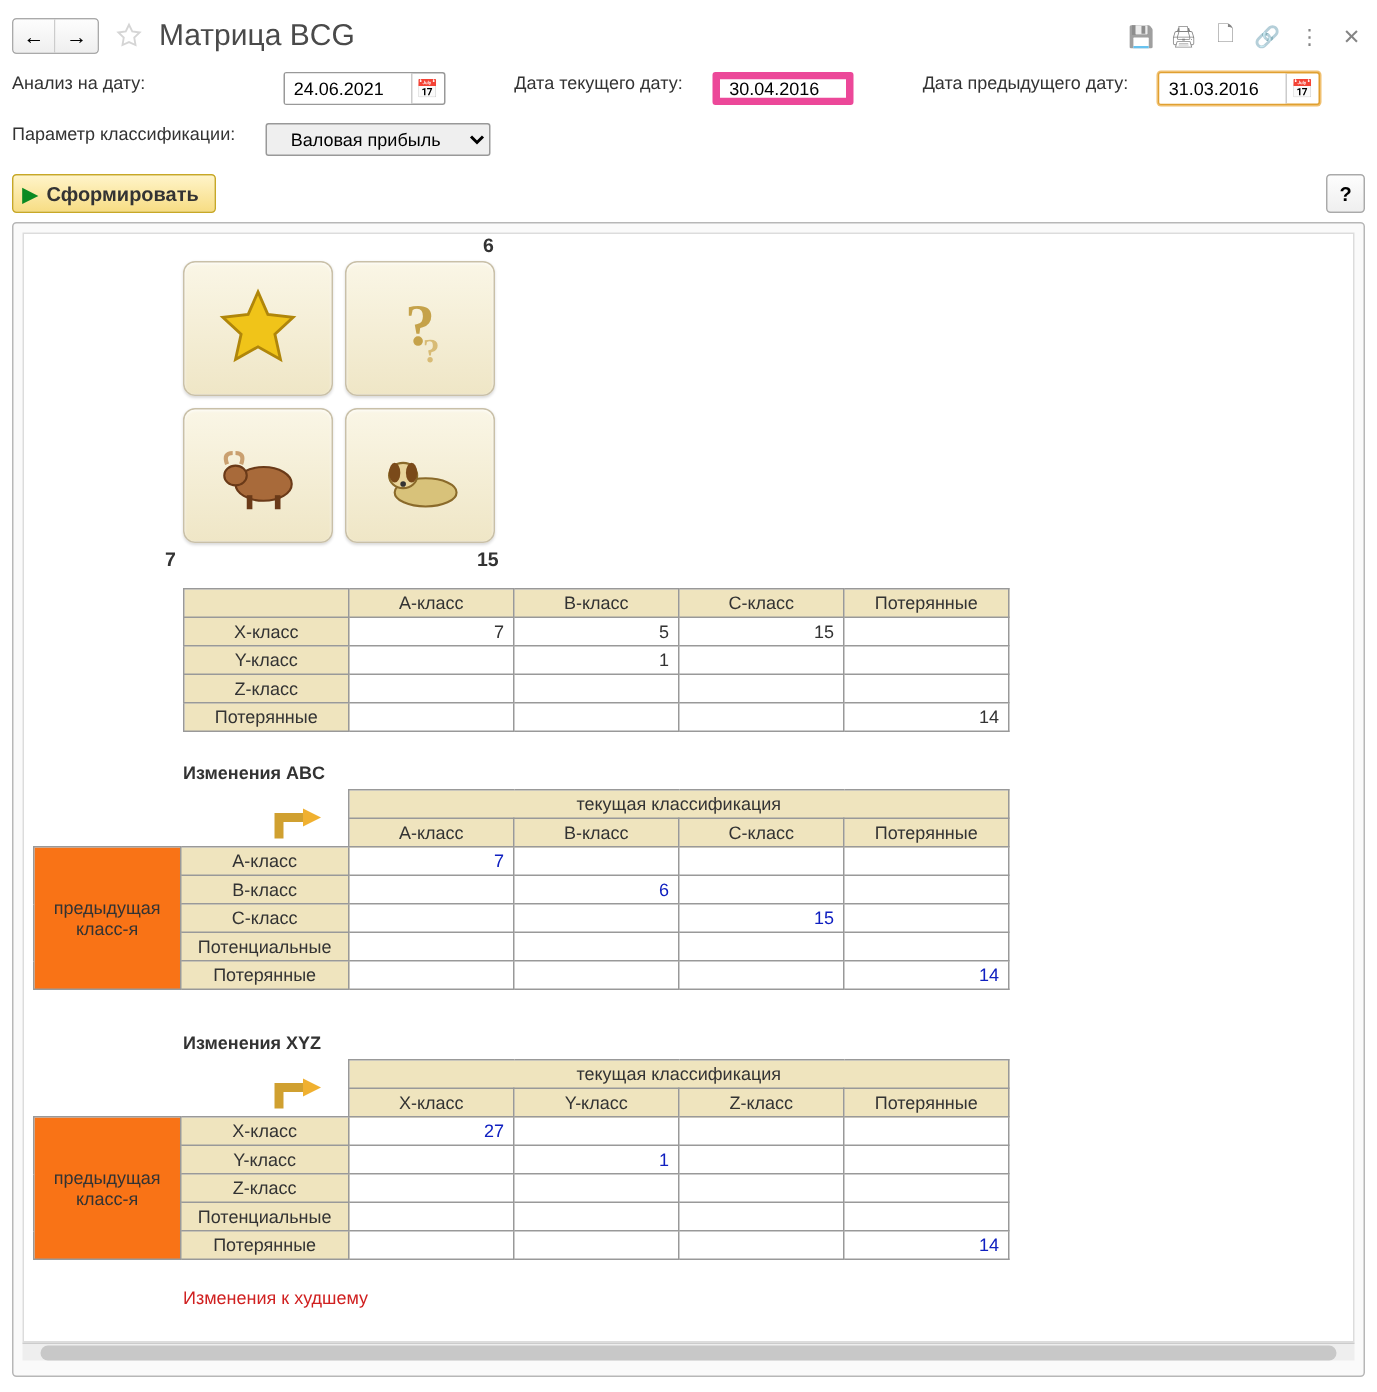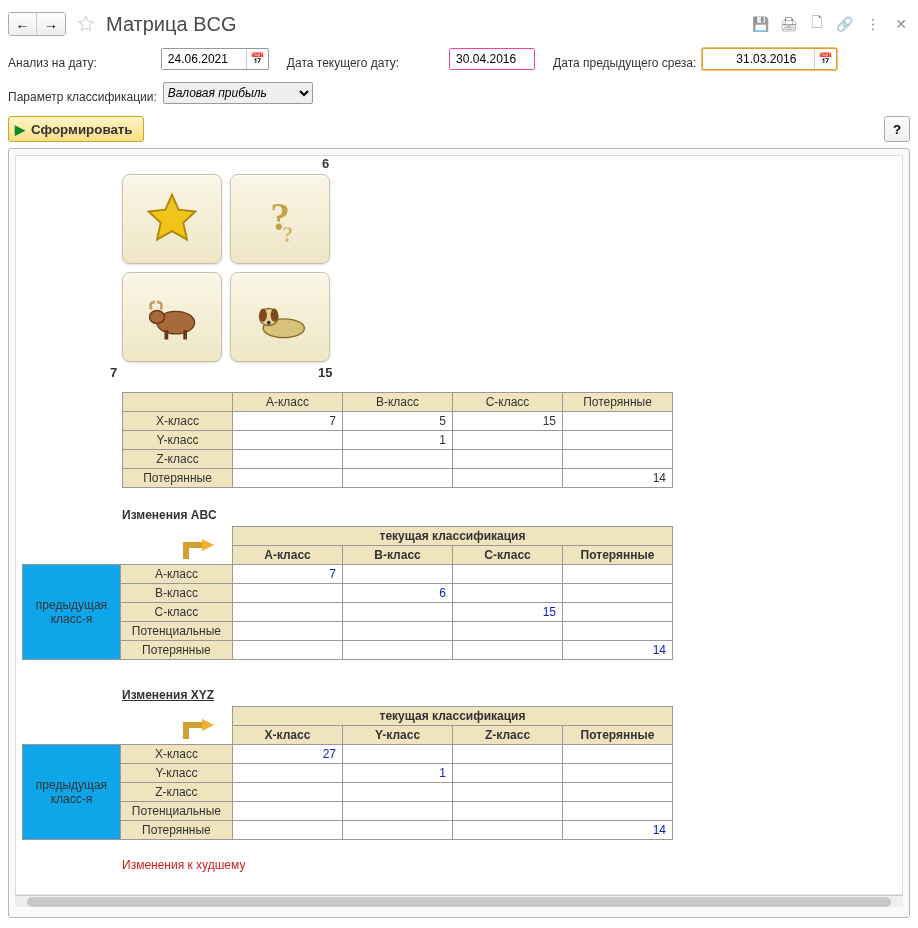--- a/index.html
+++ b/index.html
@@ -5,28 +5,28 @@
 * { box-sizing: border-box; }
 body { margin:0; padding:8px; font-family: Arial, sans-serif; font-size:12px; color:#333; background:#fff; width:918px;}
 .topbar { display:flex; align-items:center; gap:6px; padding:4px 0 8px 0; border-bottom:0; }
 .navbtns { display:flex; border:1px solid #aaa; border-radius:3px; overflow:hidden;}
 .navbtns button { width:28px; height:22px; background:linear-gradient(#fdfdfd,#efefef); border:none; border-right:1px solid #ccc; cursor:pointer; font-size:14px;}
 .navbtns button:last-child { border-right:none;}
 .staricon { width:20px; height:20px; opacity:.35; margin-left:4px;}
 .title { font-size:20px; color:#4a4a4a; margin-left:4px;text-align:center;}
 .tbright { margin-left:auto; display:flex; gap:10px; align-items:center;}
 .tbright .ic { width:18px; height:18px; opacity:.6; cursor:pointer; display:flex; align-items:center; justify-content:center; font-size:14px; }
-.filters { display:flex; align-items:flex-end; gap:6px; flex-wrap:wrap; padding:4px 0 8px 0;}
+.filters { display:flex; align-items:flex-start; gap:20px; flex-wrap:wrap; padding:4px 0 8px 0;}
 .filters label { color:#333; }
 .datebox { display:inline-flex; align-items:stretch; border:1px solid #999; border-radius:2px; height:22px; background:#fff;}
-.datebox.hl { border:1px solid #e0a030; box-shadow:0 0 0 1px #f0c070;padding-left:27px;}
+.datebox.hl { border:1px solid #e0a030; box-shadow:0 0 0 1px #f0c070;}
 .datebox input { border:none; padding:2px 6px; font-size:12px; width:84px; outline:none;}
 .datebox .cal { width:22px; border-left:1px solid #ccc; display:flex; align-items:center; justify-content:center; font-size:12px; cursor:pointer;}
 .sel { position:relative; display:inline-block;}
-.sel select { border:1px solid #999; border-radius:2px; height:22px; padding:2px 0; font-size:12px; width:150px;font-style:italic;}
+.sel select { border:1px solid #999; border-radius:2px; height:22px; padding:2px 12px; font-size:12px; width:150px;}
 .actionrow { display:flex; align-items:center; padding:4px 0 6px 0;}
 .mainbtn { height:26px; padding:0 10px 0 6px; border:1px solid #c8a826; border-radius:3px; background:linear-gradient(#fff4c9,#f7dd84); color:#333; font-weight:bold; cursor:pointer; display:inline-flex; align-items:center; gap:6px;}
 .mainbtn .play { color:#0a8a22; font-size:13px;}
 .helpbtn { margin-left:auto; width:26px; height:26px; border:1px solid #aaa; border-radius:3px; background:linear-gradient(#fdfdfd,#efefef); cursor:pointer; font-weight:bold;}
 .reportwrap { border:1px solid #b7b7b7; border-radius:3px; padding:6px 0 10px 0; background:#fafafa; position:relative;}
 .reportinner { background:#fff; height:740px; overflow:auto; padding:10px 6px 6px 6px; margin:0 6px; border:1px solid #dcdcdc;}
 .sect { margin:8px 0 18px 100px; }
 .sect2 { margin:20px 0 18px 0; }
 .secttitle { font-weight:bold; margin-bottom:4px;}
 .bcgwrap { position:relative; width:240px; margin-top:6px;}
@@ -40,25 +40,25 @@
 
 table.dist { border-collapse:collapse; font-size:12px; margin-top:4px;}
 table.dist th, table.dist td { border:1px solid #999; padding:2px 6px; text-align:center;}
 table.dist th { background:#efe4be; font-weight:normal; }
 table.dist td.rh { background:#efe4be; text-align:center; width:110px;}
 table.dist td.num { text-align:right; width:110px; }
 table.dist td.empty { width:110px; height:17px;}
 
 table.chg { border-collapse:collapse; font-size:12px; margin-top:4px;}
 table.chg th, table.chg td { border:1px solid #999; padding:2px 6px; text-align:center;}
-table.chg th { background:#efe4be; font-weight:bold;}
+table.chg th { background:#efe4be; font-weight:normal;}
 table.chg td.rh { background:#efe4be; text-align:center;}
 table.chg td.num { text-align:right; }
 table.chg td.w{ width:110px; height:17px;}
-table.chg .vhdr { background:#0ea5e9; text-align:center; }
+table.chg .vhdr { background:#f97316; text-align:center; }
 .arrowcell { position:relative; height:28px;}
 .arrowcell svg { position:absolute; bottom:-4px; right:8px;}
 .v-blue { color:#1020c0;}
 .legend { margin-left:100px; margin-top:10px;}
 .legend div { margin:1px 0;}
 .lg-red { color:#d02020;}
 .hscroll { height:12px; background:#eee; border-top:1px solid #ccc; margin:0 6px; position:relative;}
 .hscroll .thumb { position:absolute; left:12px; right:12px; top:1px; height:10px; background:#c8c8c8; border-radius:5px;}
 </style>
 </head>
@@ -85,25 +85,25 @@
 
 <div class="filters">
   <label>Анализ на дату:</label>
   <span style="width:52px"></span>
   <span class="datebox">
     <input value="24.06.2021" style="">
     <span class="cal">📅</span>
   </span>
   <span style="width:6px"></span>
   <label>Дата текущего дату:</label>
-  <span class="datebox" style="border:1px solid #ec4899;margin-left:44px;">
+  <span class="datebox" style="border:5px solid #ec4899;">
     <input value="30.04.2016" style="">
   </span>
   <span style="width:6px"></span>
-  <label>Дата предыдущего среза:</label>
+  <label>Дата предыдущего дату:</label>
   <span class="datebox hl">
     <input value="31.03.2016" style="">
     <span class="cal">📅</span>
   </span>
 </div>
 
 <div class="filters">
   <label>Параметр классификации:</label>
   <span class="sel">
     <select>
@@ -260,21 +260,21 @@
       <td class="w"></td>
               <td class="w"></td>
               <td class="w"></td>
               <td class="num w v-blue">14</td>
             </tr>
   </tbody>
         </table>
 </div>
 
 <div class="sect2" style="margin-top:28px;">
-  <div class="secttitle" style="margin-left:100px;text-decoration:underline;">Изменения XYZ</div>
+  <div class="secttitle" style="margin-left:100px;">Изменения XYZ</div>
   <table class="chg">
     <tbody>
             <tr>
       <td rowspan="2" colspan="2" style="border:none;width:210px;position:relative;">
         <div class="arrowcell">
           <svg width="40" height="28">
                     <path d="M8 24 L8 10 L28 10" fill="none" stroke="#d0a030" stroke-width="6"></path>
                     <path d="M24 4 L36 10 L24 16 z" fill="#f0b030"></path>
                   </svg>
         </div>

